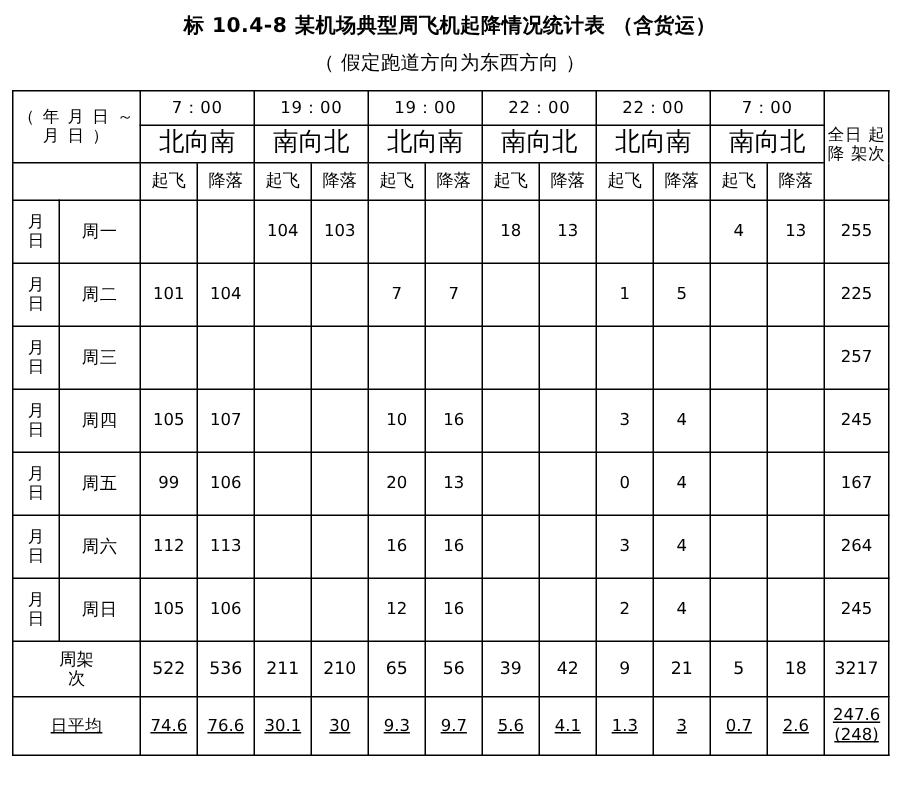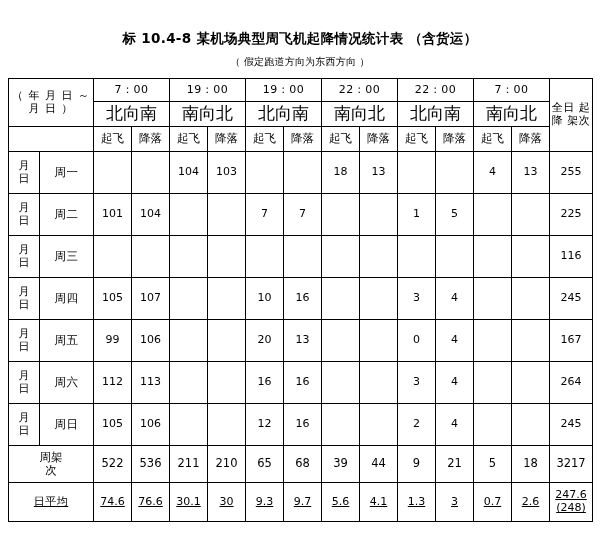--- a/index.html
+++ b/index.html
@@ -19,27 +19,27 @@
     width: 600px;
     height: 534px;
     box-sizing: border-box;
     padding: 0 8px;
   }
   .title {
     text-align: center;
     font-size: 13.5px;
     font-weight: bold;
     letter-spacing: 0.3px;
-    padding-top: 30px;
+    padding-top: 8px;
     padding-bottom: 7px;
     color: #000;
   }
   .subtitle {
     text-align: center;
-    font-size: 10px;
+    font-size: 13px;
     padding-bottom: 9px;
     color: #000;
     letter-spacing: 0.2px;
   }
   table.main {
     border-collapse: collapse;
     width: 584px;
     margin: 0 auto;
     table-layout: fixed;
     font-size: 11px;
@@ -217,21 +217,21 @@
         <td></td>
         <td></td>
         <td></td>
         <td></td>
         <td></td>
         <td></td>
         <td></td>
         <td></td>
         <td></td>
         <td></td>
-        <td>116</td>
+        <td>257</td>
       </tr>
 
       <tr class="datarow">
         <td class="monthday">
           <span>月</span>
           <span>日</span>
         </td>
         <td class="dayname">周四</td>
         <td>105</td>
         <td>107</td>
@@ -314,23 +314,23 @@
       <tr class="sumrow">
         <td colspan="2" class="sumlabel">
           <span>周架</span>
           <span>次</span>
         </td>
         <td>522</td>
         <td>536</td>
         <td>211</td>
         <td>210</td>
         <td>65</td>
-        <td>68</td>
+        <td>56</td>
         <td>39</td>
-        <td>44</td>
+        <td>42</td>
         <td>9</td>
         <td>21</td>
         <td>5</td>
         <td>18</td>
         <td>3217</td>
       </tr>
 
       <tr class="avgrow">
         <td colspan="2" class="dayname">日平均</td>
         <td>74.6</td>

